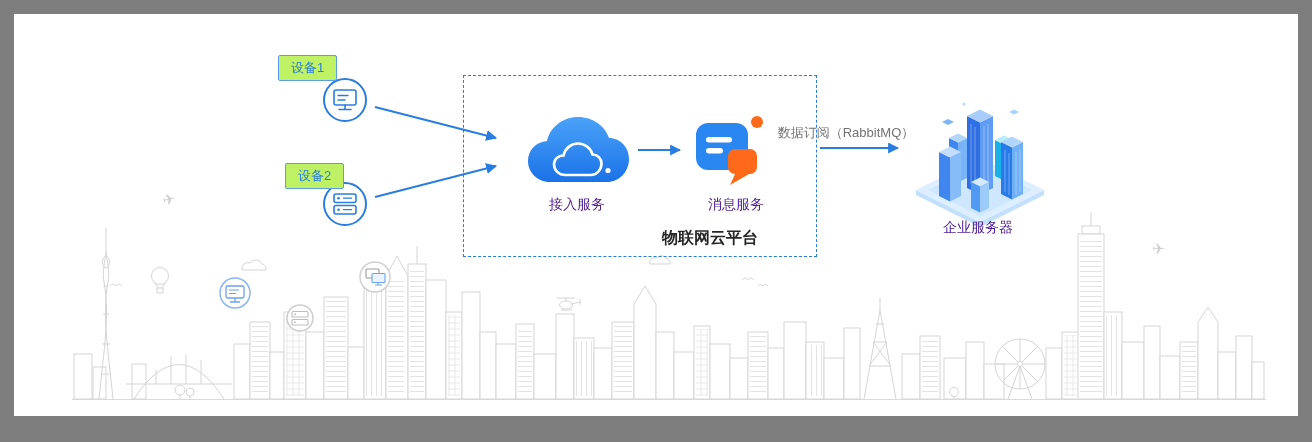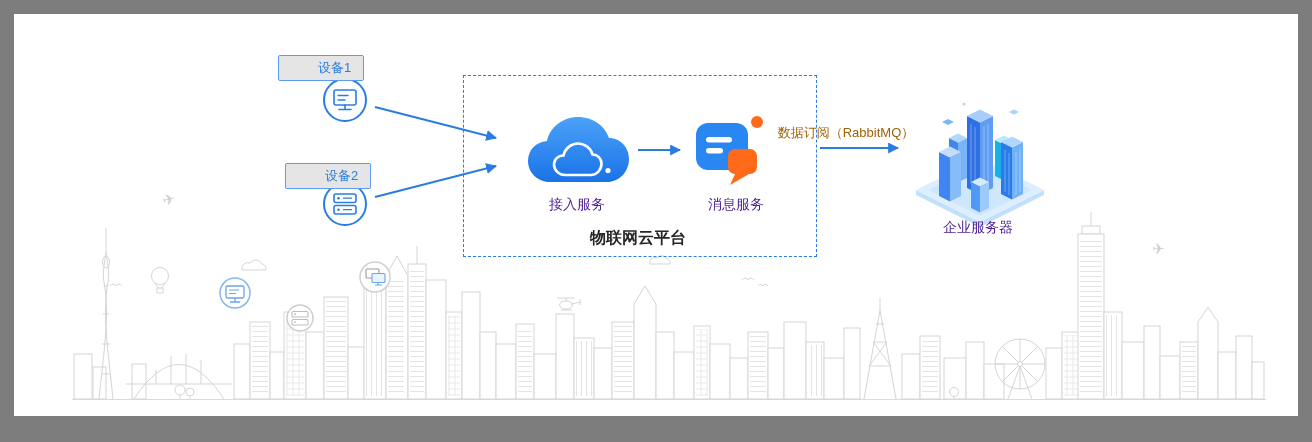--- a/index.html
+++ b/index.html
@@ -20,26 +20,26 @@
     background:#ffffff;
     overflow:hidden;
   }
   .layer{position:absolute;left:0;top:0;width:1284px;height:402px;}
   .lbl{
     position:absolute;text-align:center;color:#333;
     font-family:"Liberation Sans","DejaVu Sans",sans-serif;
     white-space:nowrap;
   }
   .devbox{
-    border:1px solid #5b9bf0;border-radius:2px;background:#e5e5e5;
-    color:#2a7de0;font-size:13px;line-height:24px;padding-left:27px;
+    border:1px solid #5b9bf0;border-radius:2px;background:#bef264;
+    color:#2a7de0;font-size:13px;line-height:24px;
   }
   .svc{font-size:14px;color:#4c1d95;}
-  .title{font-size:16px;font-weight:bold;color:#262626;}
-  .sub{font-size:13px;color:#a16207;}
+  .title{font-size:16px;font-weight:bold;color:#262626;text-align:right;}
+  .sub{font-size:13px;color:#737373;}
   .boundary{
     position:absolute;left:449px;top:61px;width:352px;height:180px;
     border:1px dashed #2a7de0;
   }
 </style>
 </head>
 <body>
 
 <div class="frame">
   <div class="canvas">

